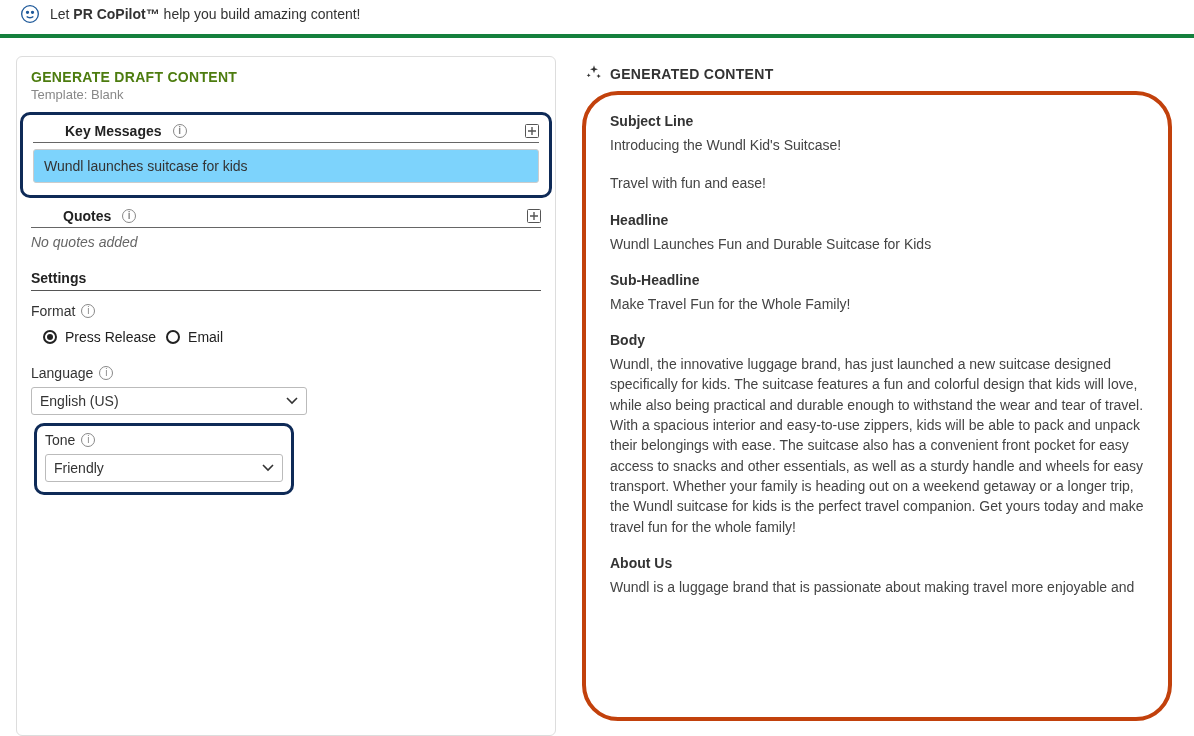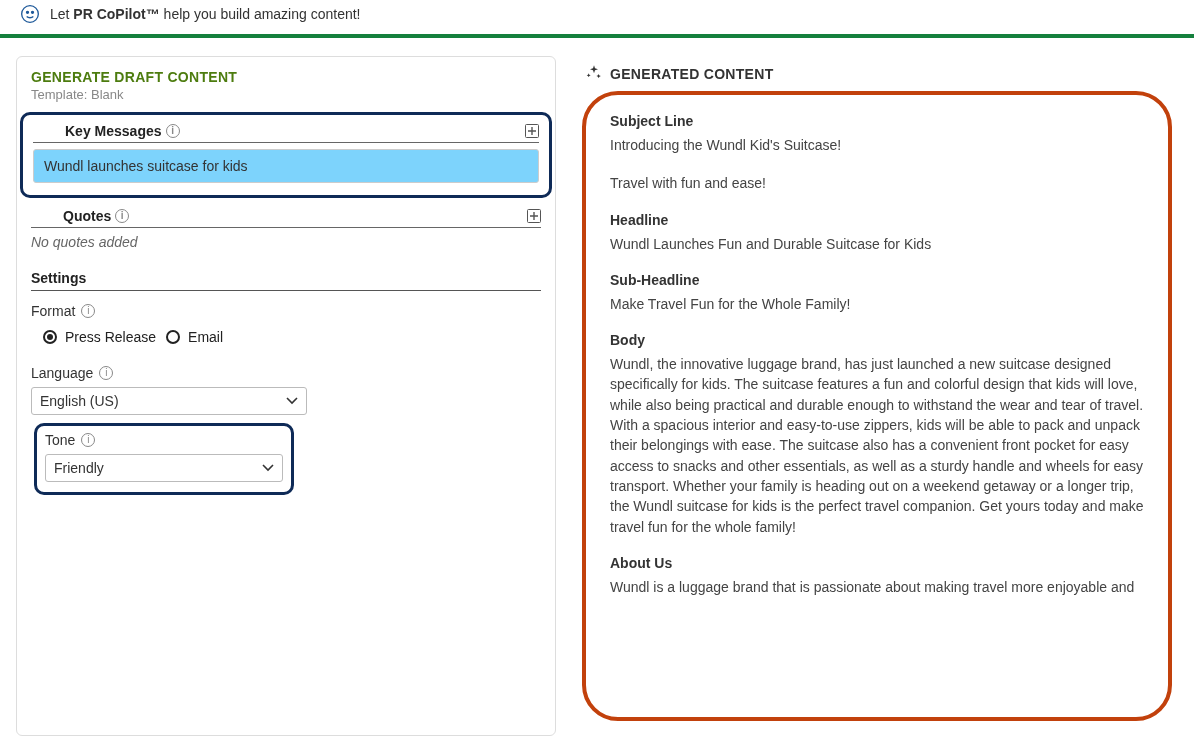--- a/index.html
+++ b/index.html
@@ -70,21 +70,21 @@
     display:flex;
     align-items:center;
     justify-content:space-between;
     border-bottom:1px solid #666;
     padding-bottom:3px;
     margin-bottom:6px;
   }
   .section-label {
     display:flex;
     align-items:center;
-    gap:4px;
+    gap:11px;
     font-weight:700;
     color:#222;
     font-size:14px;
     padding-left:32px;
   }
   .info-icon {
     width:14px; height:14px;
     border:1px solid #888;
     border-radius:50%;
     font-size:10px;

